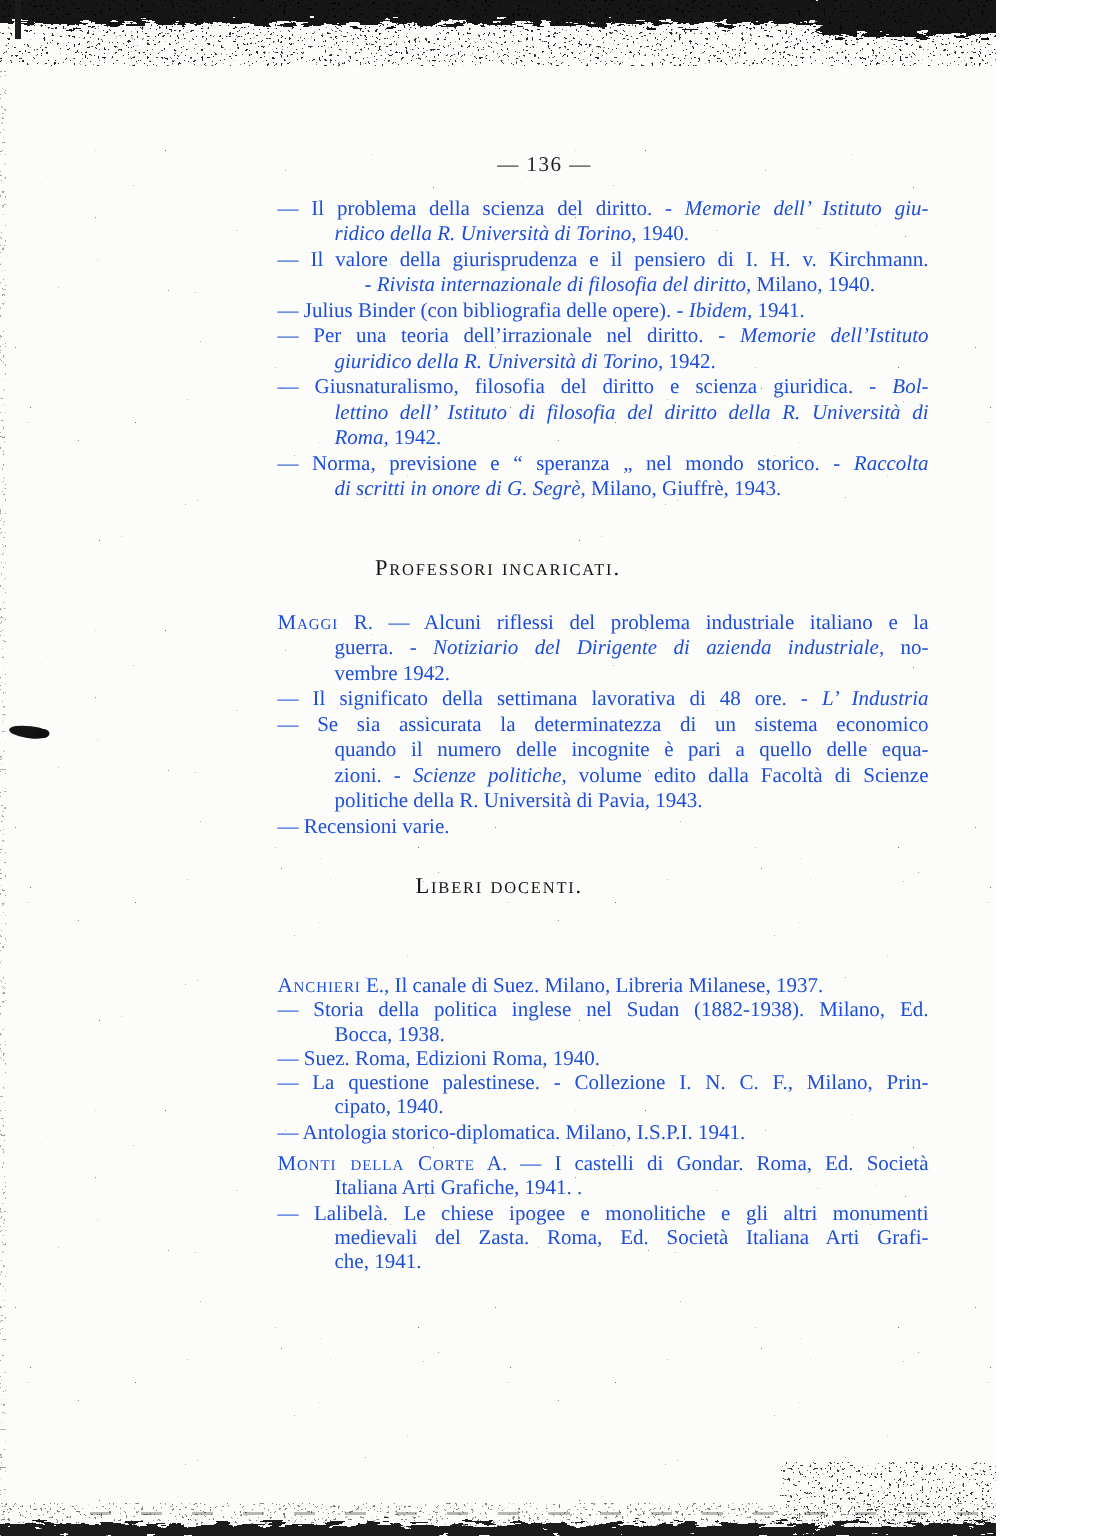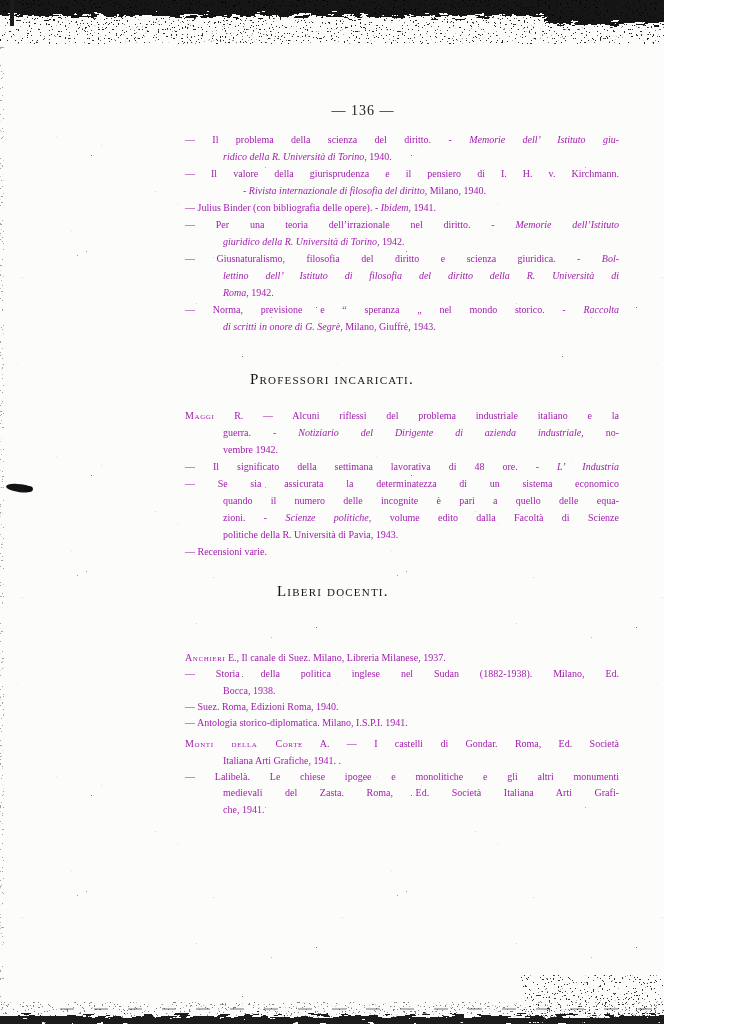--- a/index.html
+++ b/index.html
@@ -17,22 +17,22 @@
     position:absolute; font-size:15px; font-variant:small-caps;
     letter-spacing:1.2px; color:#151515;font-family:Liberation Serif, serif;
   }
   #h1 { top:371px; left:250px; }
   #h2 { top:583px; left:253px;margin-left:24px; }
   .sec { position:absolute; left:185px; width:434px; }
   #sec0 { top:131px; --lh:17px; }
   #sec1 { top:407px; --lh:17px; }
   #sec2 { top:650px; --lh:16.3px; }
   .line {
-    height:var(--lh); line-height:var(--lh); font-size:10px;
-    color:#a21caf;
+    height:var(--lh); line-height:var(--lh); font-size:14px;
+    color:#1d4ed8;
   }
   .just { text-align:justify; text-align-last:justify; }
   .ind1 { padding-left:38px; }
   .ind2 { padding-left:58px; }
   .para.gap { margin-top:5px; }
   .seg-i { font-style:italic; }
   .seg-sc { font-variant:small-caps; letter-spacing:0.6px; }
   
   .art { position:absolute; pointer-events:none; }
   .top-band-core  { top:-4px; left:-8px; width:748px; height:20px; background:#171717; filter:url(#rough-edge); }
@@ -145,20 +145,24 @@
         <div class="line ind0"><span class="seg-sc">Anchieri</span><span class="seg-r"> E., Il canale di Suez. Milano, Libreria Milanese, 1937.</span></div>
       </div>
       <div class="para">
         <div class="line ind0 just"><span class="seg-r">— Storia della politica inglese nel Sudan (1882-1938). Milano, Ed.</span></div>
         <div class="line ind1"><span class="seg-r">Bocca, 1938.</span></div>
       </div>
       <div class="para">
         <div class="line ind0"><span class="seg-r">— Suez. Roma, Edizioni Roma, 1940.</span></div>
       </div>
       <div class="para">
+        <div class="line ind0 just"><span class="seg-r">— La questione palestinese. - Collezione I. N. C. F., Milano, Prin-</span></div>
+        <div class="line ind1"><span class="seg-r">cipato, 1940.</span></div>
+      </div>
+      <div class="para">
         <div class="line ind0"><span class="seg-r">— Antologia storico-diplomatica. Milano, I.S.P.I. 1941.</span></div>
       </div>
       <div class="para gap">
         <div class="line ind0 just"><span class="seg-sc">Monti della Corte</span><span class="seg-r"> A. — I castelli di Gondar. Roma, Ed. Società</span></div>
         <div class="line ind1"><span class="seg-r">Italiana Arti Grafiche, 1941. .</span></div>
       </div>
       <div class="para">
         <div class="line ind0 just"><span class="seg-r">— Lalibelà. Le chiese ipogee e monolitiche e gli altri monumenti</span></div>
         <div class="line ind1 just"><span class="seg-r">medievali del Zasta. Roma, Ed. Società Italiana Arti Grafi-</span></div>
         <div class="line ind1"><span class="seg-r">che, 1941.</span></div>

